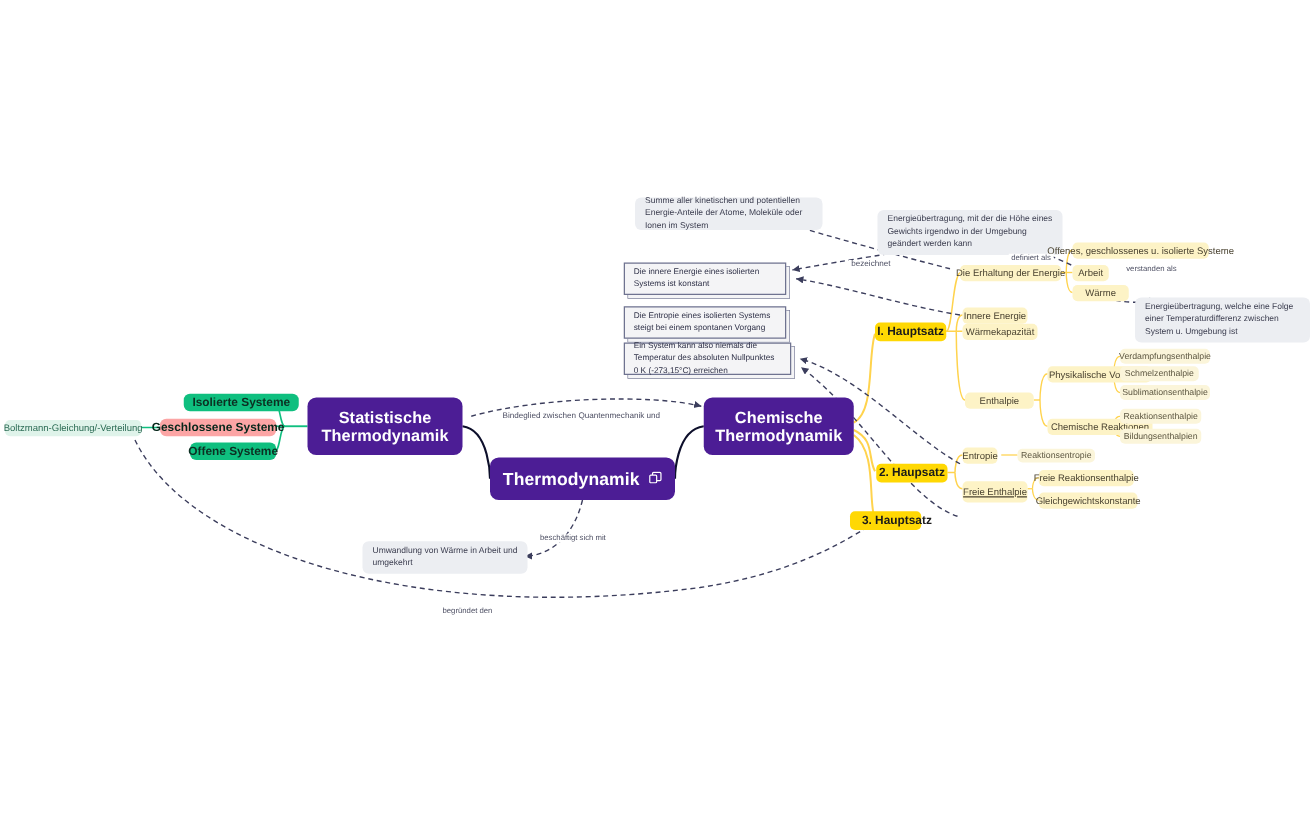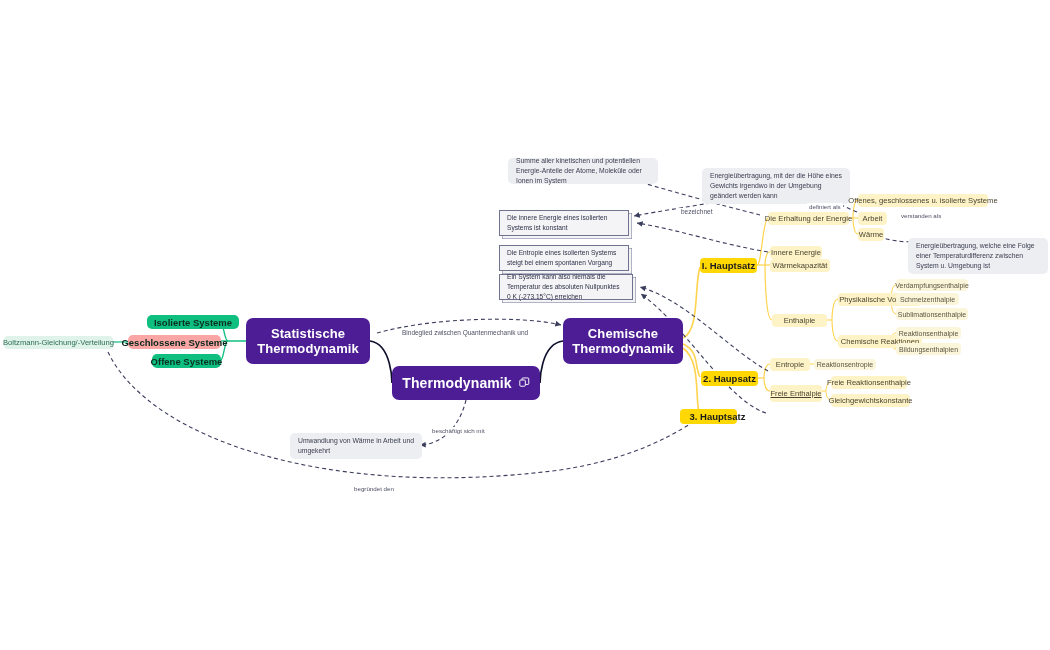--- a/index.html
+++ b/index.html
@@ -291,29 +291,29 @@
   </div>
 
   <div class="node yellow-mid" style="left:770px; top:259px; width:60px; height:13px;">
     <span>Wärmekapazität</span>
   </div>
 
   <div class="node yellow-mid" style="left:772px; top:314px; width:55px; height:13px;">
     <span>Enthalpie</span>
   </div>
 
-  <div class="node yellow-mid" style="left:858px; top:194px; width:130px; height:13px;">
+  <div class="node yellow-mid" style="left:858px; top:194px; width:109px; height:13px;">
     <span>Offenes, geschlossenes u. isolierte Systeme</span>
   </div>
 
   <div class="node yellow-mid" style="left:858px; top:212px; width:29px; height:13px;">
     <span>Arbeit</span>
   </div>
 
-  <div class="node yellow-mid" style="left:858px; top:228px; width:26px; height:13px;">
+  <div class="node yellow-mid" style="left:858px; top:228px; width:45px; height:13px;">
     <span>Wärme</span>
   </div>
 
   <div class="node yellow-mid" style="left:838px; top:293px; width:83px; height:13px;">
     <span>Physikalische Vorgänge</span>
   </div>
 
   <div class="node yellow-mid" style="left:838px; top:335px; width:84px; height:13px;">
     <span>Chemische Reaktionen</span>
   </div>
@@ -331,21 +331,21 @@
   </div>
 
   <div class="node yellow-light" style="left:896px; top:327px; width:65px; height:12px;">
     <span>Reaktionsenthalpie</span>
   </div>
 
   <div class="node yellow-light" style="left:896px; top:343px; width:65px; height:12px;">
     <span>Bildungsenthalpien</span>
   </div>
 
-  <div class="node yellow-mid" style="left:770px; top:358px; width:40px; height:13px;">
+  <div class="node yellow-mid" style="left:770px; top:358px; width:28px; height:13px;">
     <span>Entropie</span>
   </div>
 
   <div class="node yellow-light" style="left:814px; top:359px; width:62px; height:11px;">
     <span>Reaktionsentropie</span>
   </div>
 
   <div class="node yellow-mid" style="left:770px; top:385px; width:52px; height:17px;text-decoration:underline;">
     <span>Freie Enthalpie</span>
   </div>

